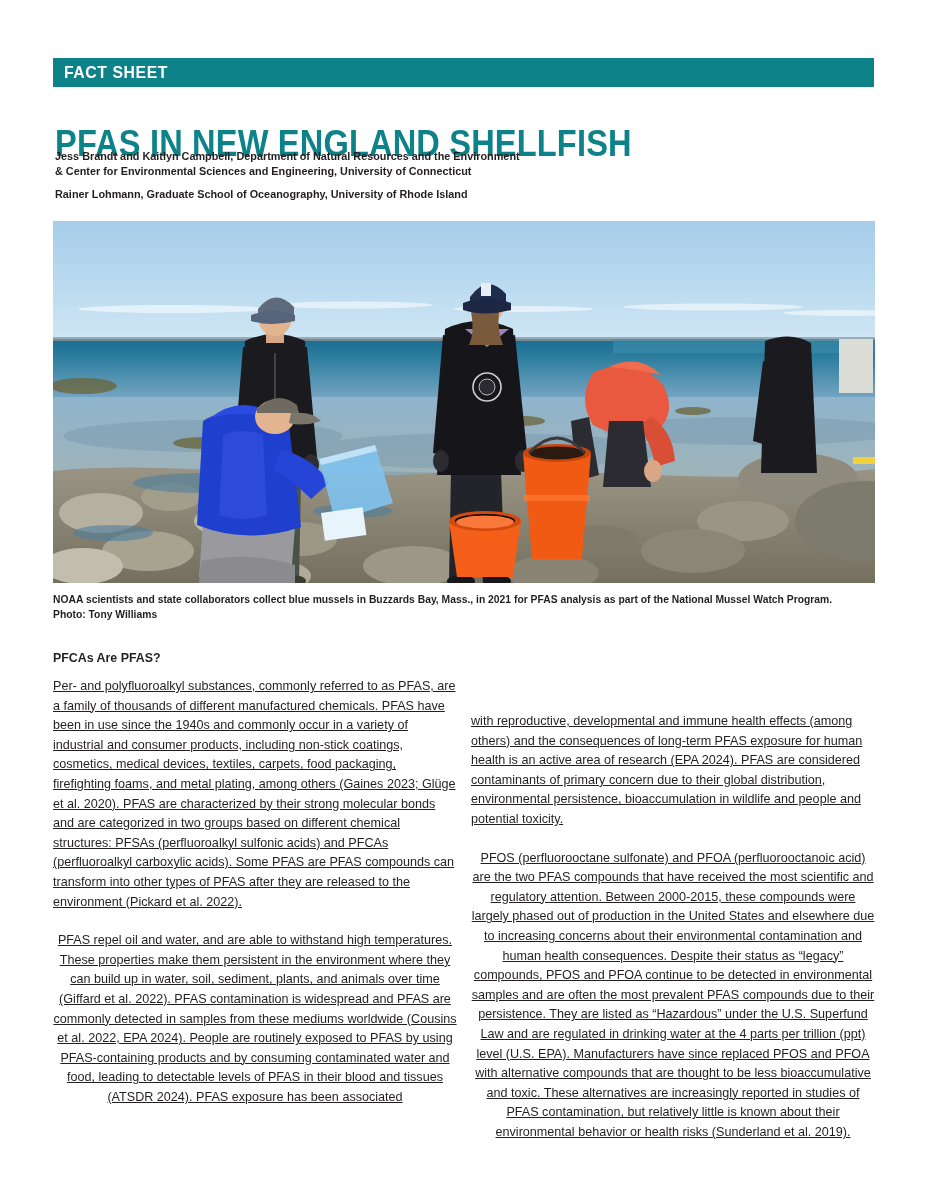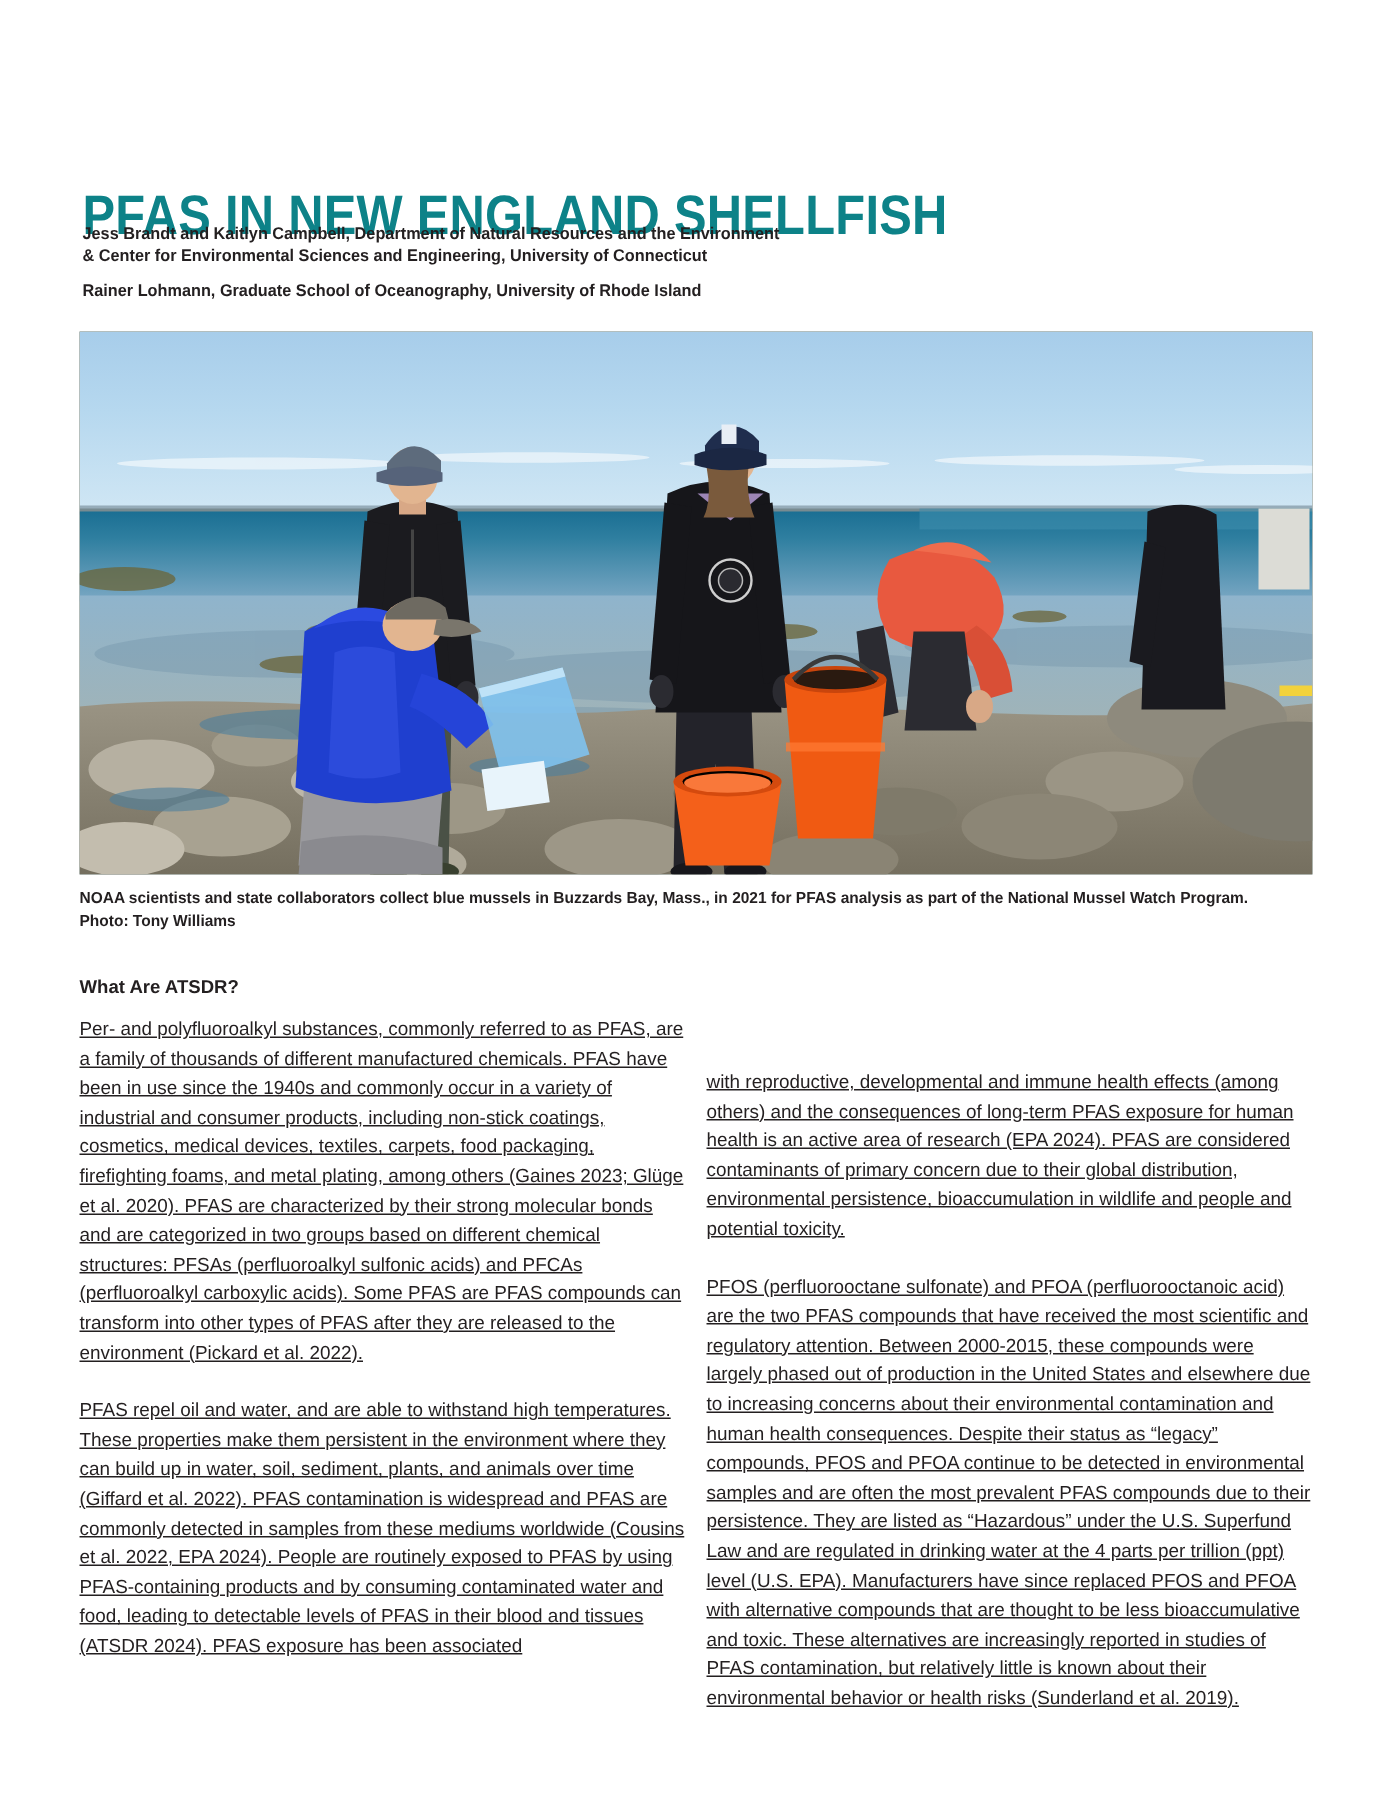--- a/index.html
+++ b/index.html
@@ -126,27 +126,30 @@
     line-height: 16px;
     margin: 0 0 11px 0;
     color: #231f20;
   }
   .body-par {
     margin: 0 0 19px 0;
     text-align: left;
     hyphens: none;
     text-decoration: underline;
   }
-  .body-par:last-child { margin-bottom: 12px; }
+  .body-par:last-child { margin-bottom: 12px; text-align: center; }
 </style>
 </head>
 <body>
 
 <div class="page">
 
+  <div class="factsheet-bar">
+    <span class="factsheet-label">FACT SHEET</span>
+  </div>
 
   <h1 class="doc-title">PFAS IN NEW ENGLAND SHELLFISH</h1>
 
   <div class="authors">
     <div class="author-block">
       <span class="author-line">Jess Brandt and Kaitlyn Campbell, Department of Natural Resources and the Environment</span>
       <span class="author-line">&amp; Center for Environmental Sciences and Engineering, University of Connecticut</span>
     </div>
     <div class="author-block second">
       <span class="author-line">Rainer Lohmann, Graduate School of Oceanography, University of Rhode Island</span>
@@ -337,21 +340,21 @@
         <ellipse cx="432" cy="301" rx="29" ry="6.5" fill="#f9783a"></ellipse>
       </g>
 
       <rect x="800" y="236" width="22" height="7" fill="#f2d23c"></rect>
     </svg>
   </div>
 
   <div class="caption">NOAA scientists and state collaborators collect blue mussels in Buzzards Bay, Mass., in 2021 for PFAS analysis as part of the National Mussel Watch Program. Photo: Tony Williams</div>
 
   <div class="col col-left">
-    <h2 class="section-heading">What Are ATSDR?</h2>
+    <h2 class="section-heading">PFCAs Are PFAS?</h2>
     <p class="body-par">Per- and polyfluoroalkyl substances, commonly referred to as PFAS, are a family of thousands of different manufactured chemicals. PFAS have been in use since the 1940s and commonly occur in a variety of industrial and consumer products, including non-stick coatings, cosmetics, medical devices, textiles, carpets, food packaging, firefighting foams, and metal plating, among others (Gaines 2023; Glüge et al. 2020). PFAS are characterized by their strong molecular bonds and are categorized in two groups based on different chemical structures: PFSAs (perfluoroalkyl sulfonic acids) and PFCAs (perfluoroalkyl carboxylic acids). Some PFAS are PFAS compounds can transform into other types of PFAS after they are released to the environment (Pickard et al. 2022).</p>
     <p class="body-par">PFAS repel oil and water, and are able to withstand high temperatures. These properties make them persistent in the environment where they can build up in water, soil, sediment, plants, and animals over time (Giffard et al. 2022). PFAS contamination is widespread and PFAS are commonly detected in samples from these mediums worldwide (Cousins et al. 2022, EPA 2024). People are routinely exposed to PFAS by using PFAS-containing products and by consuming contaminated water and food, leading to detectable levels of PFAS in their blood and tissues (ATSDR 2024). PFAS exposure has been associated</p>
   </div>
 
   <div class="col col-right">
     <p class="body-par">with reproductive, developmental and immune health effects (among others) and the consequences of long-term PFAS exposure for human health is an active area of research (EPA 2024). PFAS are considered contaminants of primary concern due to their global distribution, environmental persistence, bioaccumulation in wildlife and people and potential toxicity.</p>
     <p class="body-par">PFOS (perfluorooctane sulfonate) and PFOA (perfluorooctanoic acid) are the two PFAS compounds that have received the most scientific and regulatory attention. Between 2000-2015, these compounds were largely phased out of production in the United States and elsewhere due to increasing concerns about their environmental contamination and human health consequences. Despite their status as “legacy” compounds, PFOS and PFOA continue to be detected in environmental samples and are often the most prevalent PFAS compounds due to their persistence. They are listed as “Hazardous” under the U.S. Superfund Law and are regulated in drinking water at the 4 parts per trillion (ppt) level (U.S. EPA). Manufacturers have since replaced PFOS and PFOA with alternative compounds that are thought to be less bioaccumulative and toxic. These alternatives are increasingly reported in studies of PFAS contamination, but relatively little is known about their environmental behavior or health risks (Sunderland et al. 2019).</p>
   </div>
 
 </div>

